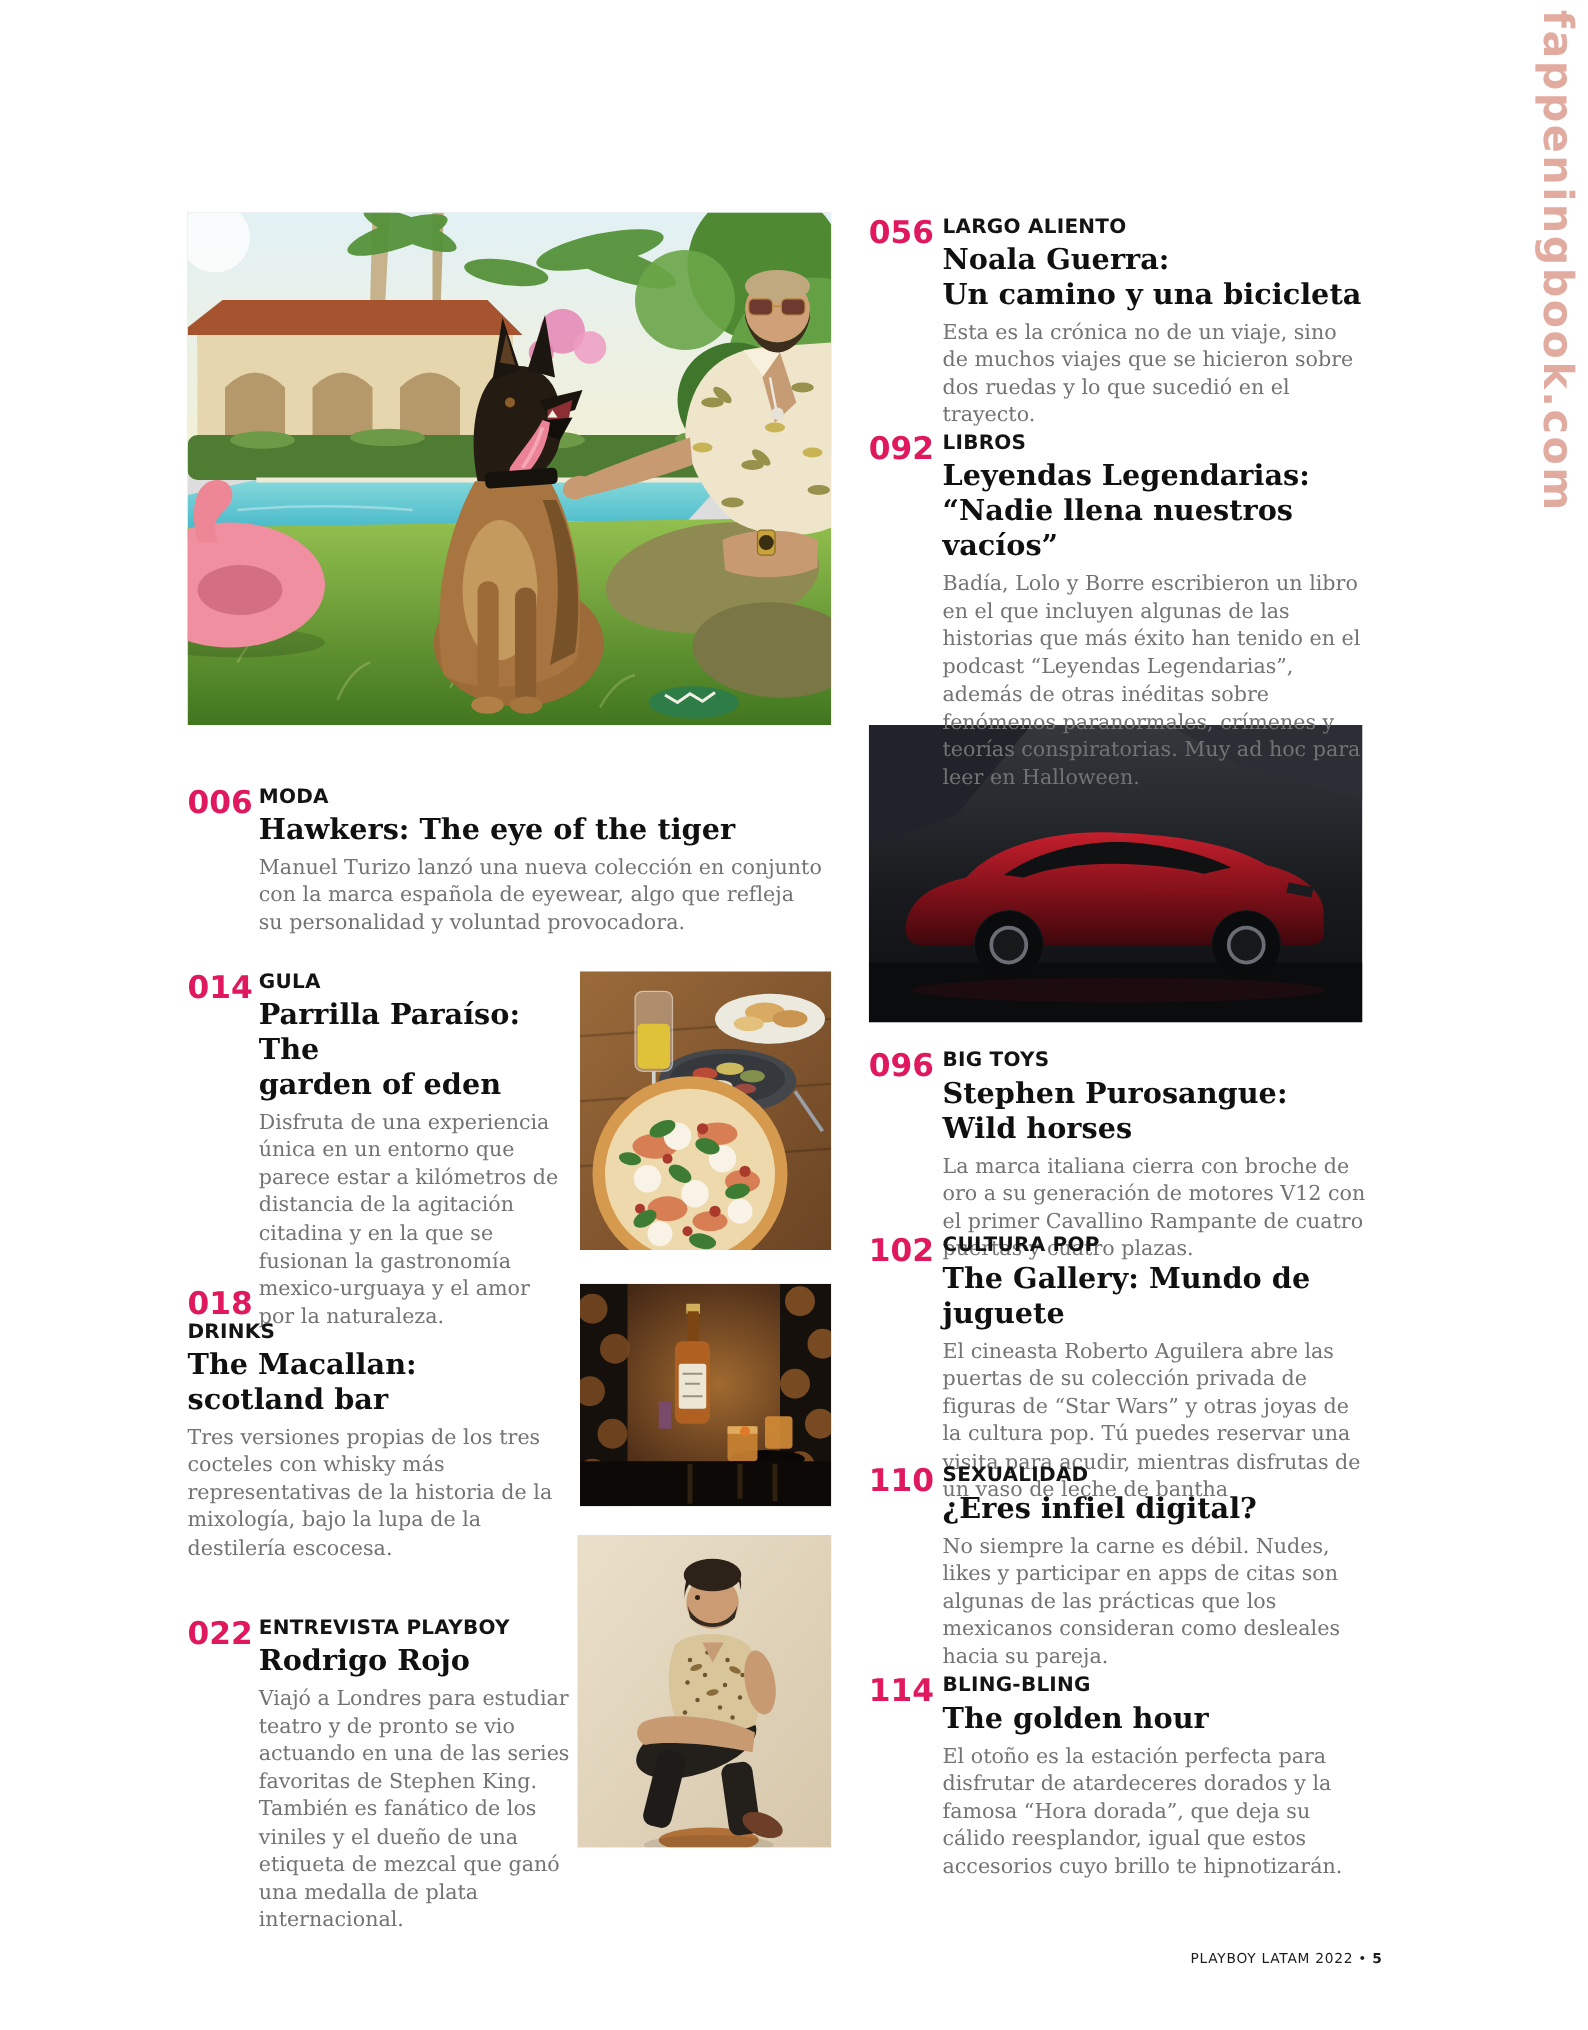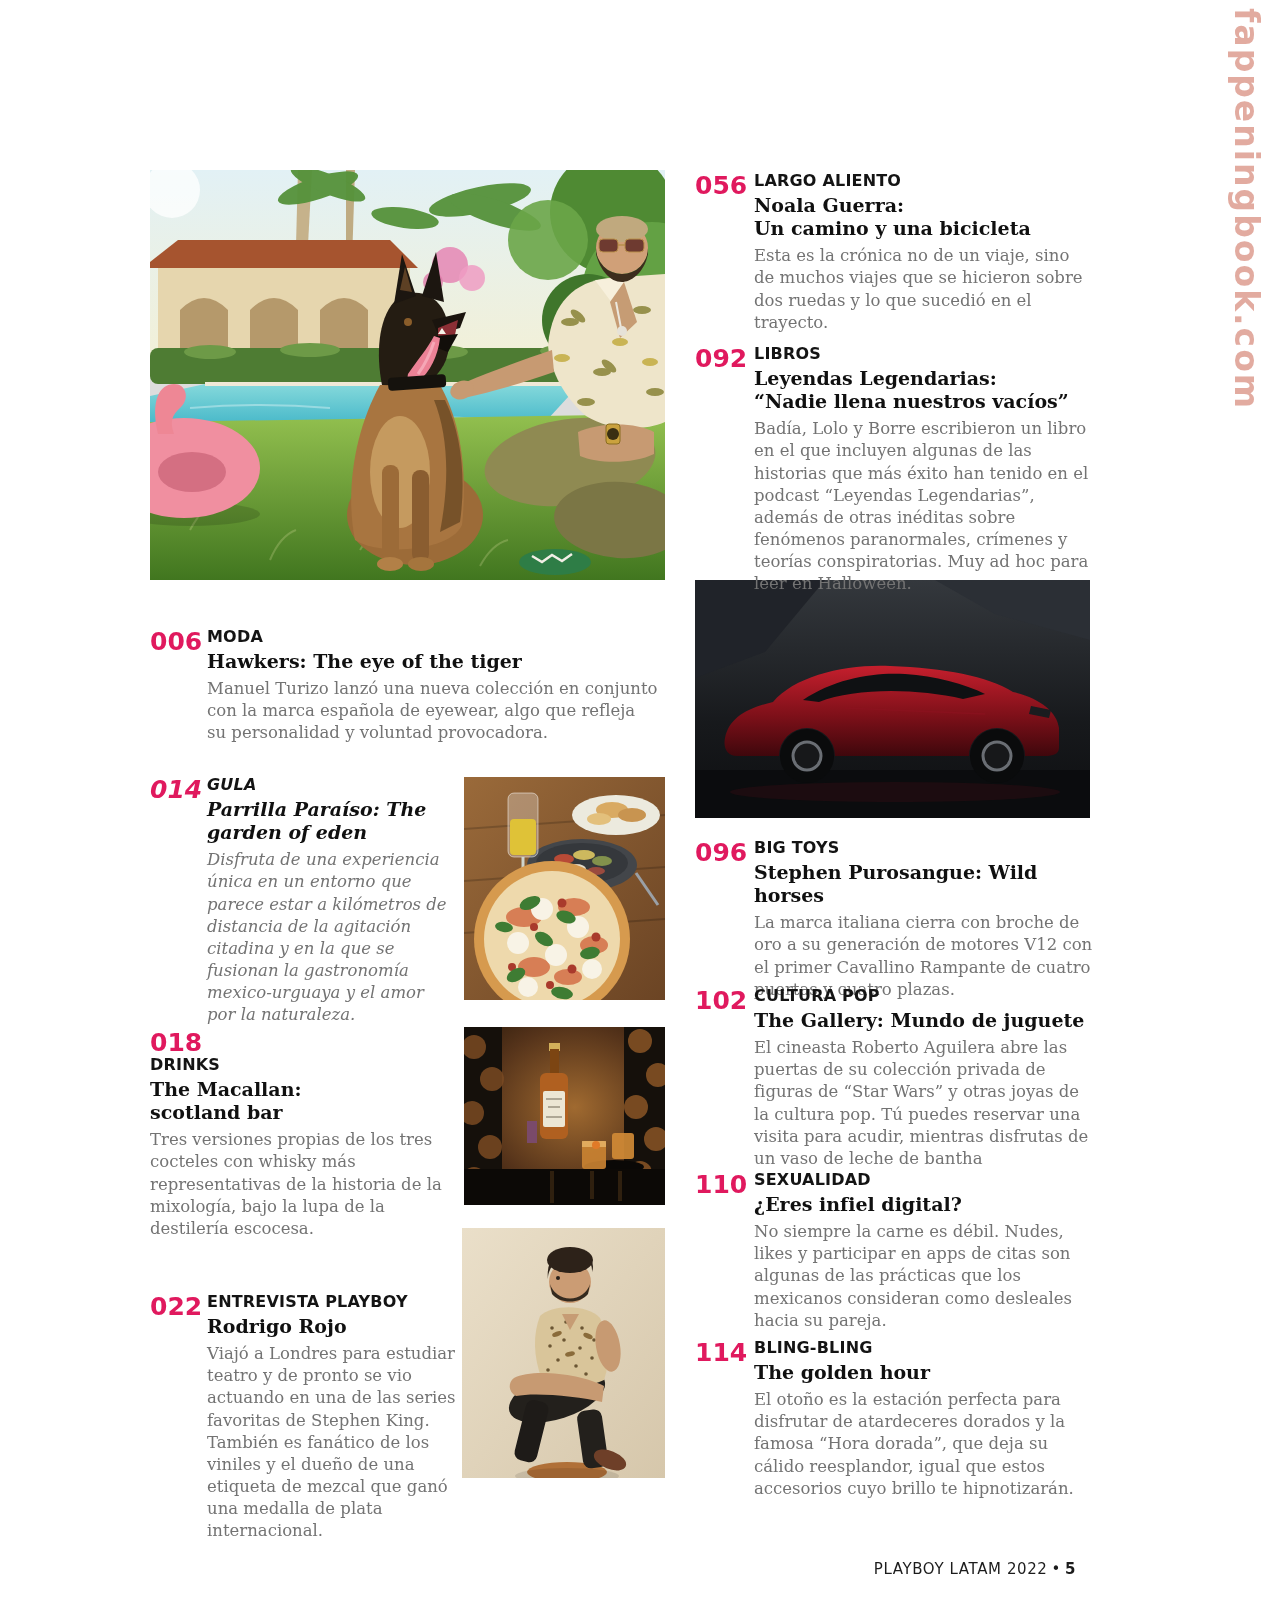--- a/index.html
+++ b/index.html
@@ -11,44 +11,44 @@
   .photo svg{display:block;}
 
   .entry{position:absolute;display:flex;align-items:flex-start;}
   .num{font-family:"DejaVu Sans",sans-serif;font-weight:bold;font-size:25px;
        line-height:1;color:var(--accent);flex:0 0 auto;padding-top:2px;}
   .left  .num{width:50px;margin-right:7px;}
   .right .num{width:52px;margin-right:7px;}
   .content{flex:1 1 auto;min-width:0;}
   .cat{font-family:"DejaVu Sans",sans-serif;font-weight:bold;font-size:16px;
        line-height:1.25;color:#141414;margin:0 0 3px;letter-spacing:.2px;}
-  .title{font-size:19px;font-weight:bold;line-height:1.22;color:#101010;
+  .title{font-size:23px;font-weight:bold;line-height:1.22;color:#101010;
          margin:0 0 5px;white-space:pre-line;}
   .bodytext{font-size:16.5px;line-height:1.34;color:#737373;margin:0;
             hyphens:auto;-webkit-hyphens:auto;}
 
   .e006{left:150px;top:627px;width:515px;}
-  .e014{left:150px;top:775px;width:300px;font-style:italic;}
+  .e014{left:150px;top:775px;width:300px;}
   .e018{left:150px;top:1028px;width:300px;flex-direction:column;}
   .e022{left:150px;top:1292px;width:314px;}
   .e056{left:695px;top:171px;width:398px;}
   .e092{left:695px;top:344px;width:398px;}
   .e096{left:695px;top:838px;width:398px;}
   .e102{left:695px;top:986px;width:398px;}
   .e110{left:695px;top:1170px;width:398px;}
   .e114{left:695px;top:1338px;width:398px;}
 
   .photo-main{left:150px;top:170px;width:515px;height:410px;}
   .photo-ferrari{left:695px;top:580px;width:395px;height:238px;}
   .photo-food{left:464px;top:777px;width:201px;height:223px;}
   .photo-bar{left:464px;top:1027px;width:201px;height:178px;}
   .photo-portrait{left:462px;top:1228px;width:203px;height:250px;}
 
-  .footer{position:absolute;top:1560px;right:194px;
-          font-family:"DejaVu Sans",sans-serif;font-size:15px;
+  .footer{position:absolute;top:1560px;right:164px;
+          font-family:"DejaVu Sans",sans-serif;font-size:11px;
           letter-spacing:.6px;color:#1c1c1c;white-space:nowrap;}
   .footer .sep{margin:0 4px;color:#1c1c1c;}
   .footer .pg{font-weight:bold;}
 
   .watermark{position:absolute;top:8px;right:4px;writing-mode:vertical-rl;
              font-family:"DejaVu Sans",sans-serif;font-weight:bold;
              font-size:33px;letter-spacing:2px;color:rgba(198,88,66,.5);
              user-select:none;}
 </style>
 </head>

